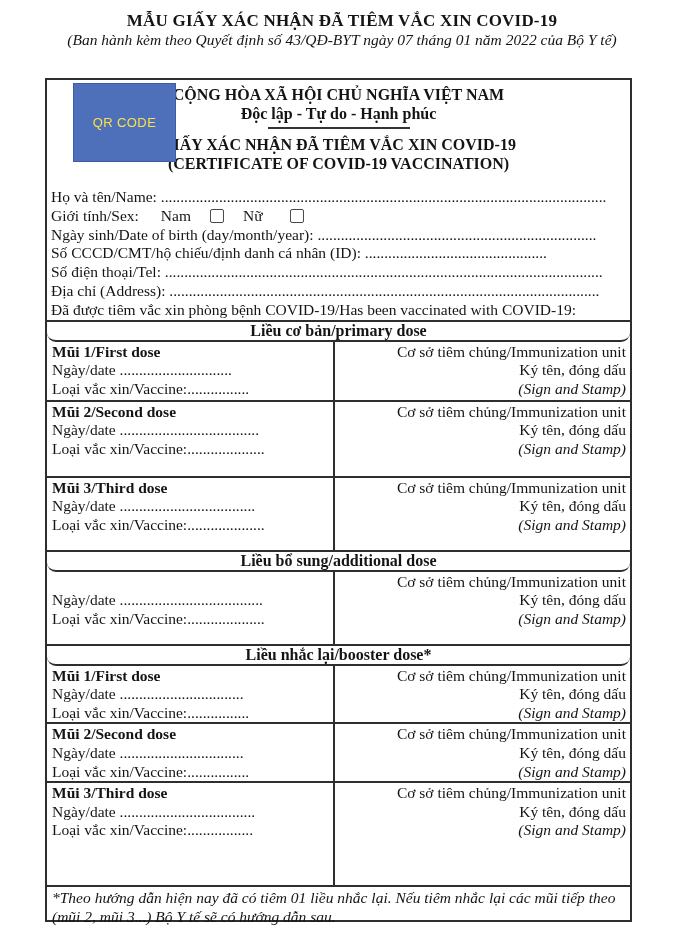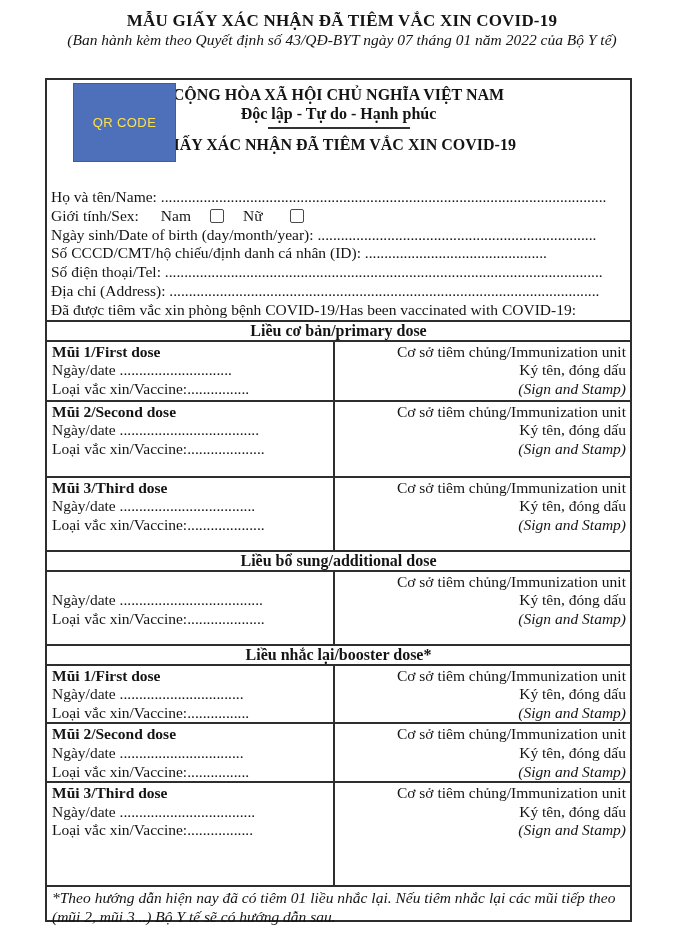--- a/index.html
+++ b/index.html
@@ -53,20 +53,21 @@
     border: 1.5px solid #4a4a4a; border-radius: 2px;
     margin-left: 19px; background: #ffffff;
   }
   .checkbox.second { margin-left: 27px; }
   
   .vtable { border-top: 2px solid #2e2e2e; font-size: 15.5px; }
   .sec-head {
     height: 18px; line-height: 18px; text-align: center;
     font-weight: bold; font-size: 16px;
     border-bottom: 2px solid #2e2e2e;
+    border-radius: 9px;
   }
   .dose-row { display: flex; border-bottom: 2px solid #2e2e2e; align-items: stretch; }
   .cell-left {
     width: 288px; box-sizing: border-box;
     border-right: 2px solid #2e2e2e;
     padding: 1px 4px 0 5px; line-height: 18.6px;
   }
   .cell-right { flex: 1; text-align: right; padding: 1px 4px 0 4px; line-height: 18.6px; }
   .dose-title { font-weight: bold; min-height: 18.6px; white-space: nowrap; overflow: hidden; }
   .dose-line { white-space: nowrap; overflow: hidden; }
@@ -91,20 +92,21 @@
   <div class="doc-subtitle">(Ban hành kèm theo Quyết định số 43/QĐ-BYT  ngày 07 tháng 01 năm 2022 của Bộ Y tế)</div>
 
   <div class="cert-box">
 
     <div class="header-zone">
       <div class="qr-box" style="background: rgb(78, 112, 187);">QR CODE</div>
       <div class="hz-line hz-first">CỘNG HÒA XÃ HỘI CHỦ NGHĨA VIỆT NAM</div>
       <div class="hz-line">Độc lập - Tự do - Hạnh phúc</div>
       <hr class="hz-sep">
       <div class="hz-line hz-title-vi">GIẤY XÁC NHẬN ĐÃ TIÊM VẮC XIN COVID-19</div>
+      <div class="hz-line">(CERTIFICATE OF COVID-19 VACCINATION)</div>
     </div>
 
     <div class="info-zone">
       <div class="info-line">Họ và tên/Name: ...................................................................................................................</div>
       <div class="info-line sex-line">
         <span>Giới tính/Sex:</span>
         <span class="sex-opt">Nam</span>
         <span class="checkbox"></span>
         <span class="sex-opt" style="margin-left:19px">Nữ</span>
         <span class="checkbox second"></span>

